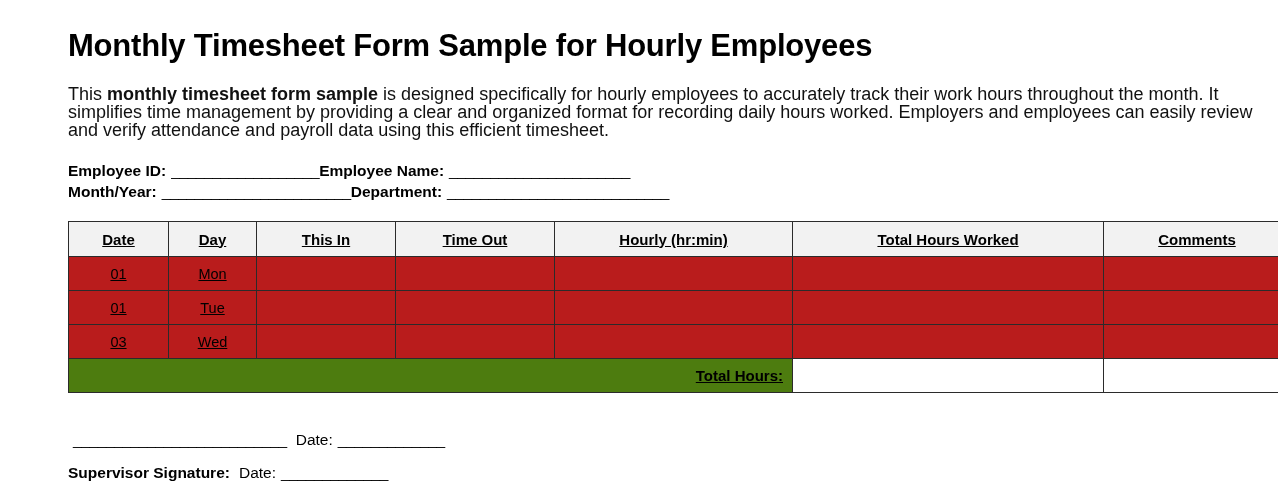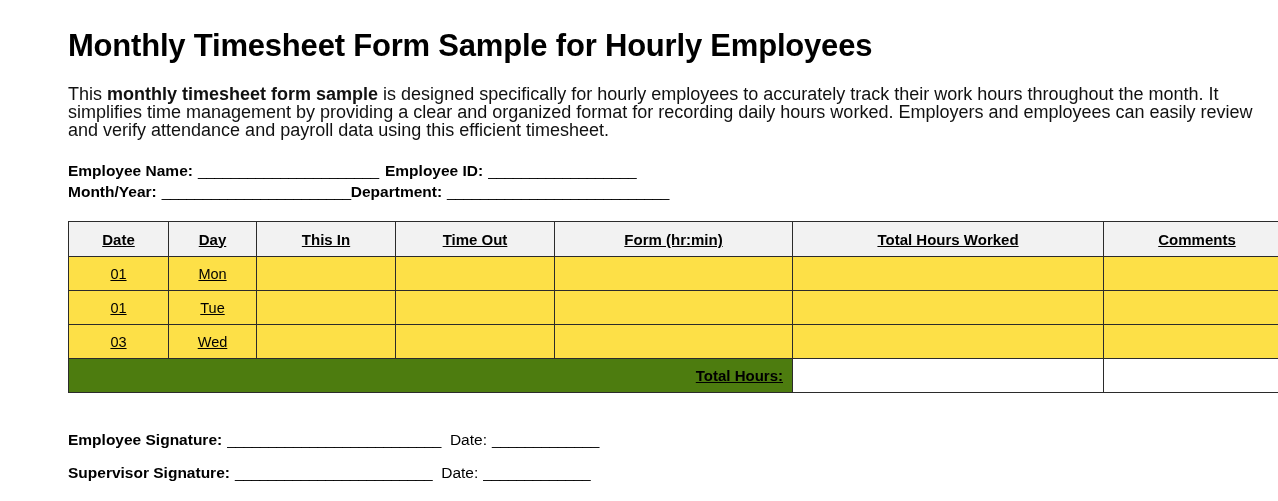--- a/index.html
+++ b/index.html
@@ -94,21 +94,21 @@
     vertical-align: middle;
     box-sizing: border-box;
   }
   table.timesheet thead th {
     background: #f2f2f2;
     font-weight: bold;
     font-size: 15px;
     height: 35px;
   }
   table.timesheet tbody td {
-    background: #fde047;
+    background: #b91c1c;
     font-weight: normal;
   }
   tr.total-row td.total-label {
     background: #4d7c0f;
     text-align: right;
     font-weight: bold;
     font-size: 15px;
     padding-right: 9px;
   }
   tr.total-row td.total-blank {
@@ -154,27 +154,27 @@
 
 <div class="page">
 
   <h1 class="doc-title">Monthly Timesheet Form Sample for Hourly Employees</h1>
 
   <p class="intro"><span>This </span><b>monthly timesheet form sample</b><span> is designed specifically for hourly employees to accurately track their work hours throughout the month. It simplifies time management by providing a clear and organized format for recording daily hours worked. Employers and employees can easily review and verify attendance and payroll data using this efficient timesheet.</span></p>
 
   <div class="form-fields">
 
     <div class="field-row">
+      <div class="field-group">
+        <span class="field-label">Employee ID:</span>
+        <span class="field-rule">__________________</span>
+      </div>
       <div class="field-group col-a">
         <span class="field-label">Employee Name:</span>
         <span class="field-rule">______________________</span>
-      </div>
-      <div class="field-group">
-        <span class="field-label">Employee ID:</span>
-        <span class="field-rule">__________________</span>
       </div>
     </div>
 
     <div class="field-row">
       <div class="field-group">
         <span class="field-label">Month/Year:</span>
         <span class="field-rule">_______________________</span>
       </div>
       <div class="field-group col-a">
         <span class="field-label">Department:</span>
@@ -194,21 +194,21 @@
         <col class="c-break">
           <col class="c-total">
           <col class="c-comment">
       </colgroup>
       <thead>
         <tr>
           <th>Date</th>
           <th>Day</th>
           <th>This In</th>
           <th>Time Out</th>
-          <th>Form (hr:min)</th>
+          <th>Hourly (hr:min)</th>
           <th>Total Hours Worked</th>
           <th>Comments</th>
         </tr>
       </thead>
       <tbody>
         <tr>
           <td>01</td>
           <td>Mon</td>
           <td></td>
           <td></td>
@@ -239,28 +239,26 @@
           <td class="total-blank"></td>
           <td class="total-blank"></td>
         </tr>
       </tbody>
     </table>
   </div>
 
   <div class="signatures">
 
     <div class="sig-row">
-      <span class="sig-label">Employee Signature:</span>
       <span class="sig-rule">__________________________</span>
       <span class="sig-date-label">Date:</span>
       <span class="sig-rule">_____________</span>
     </div>
 
     <div class="sig-row">
       <span class="sig-label">Supervisor Signature:</span>
-      <span class="sig-rule">________________________</span>
       <span class="sig-date-label">Date:</span>
       <span class="sig-rule">_____________</span>
     </div>
 
   </div>
 
 </div>
 
 </body></html>

